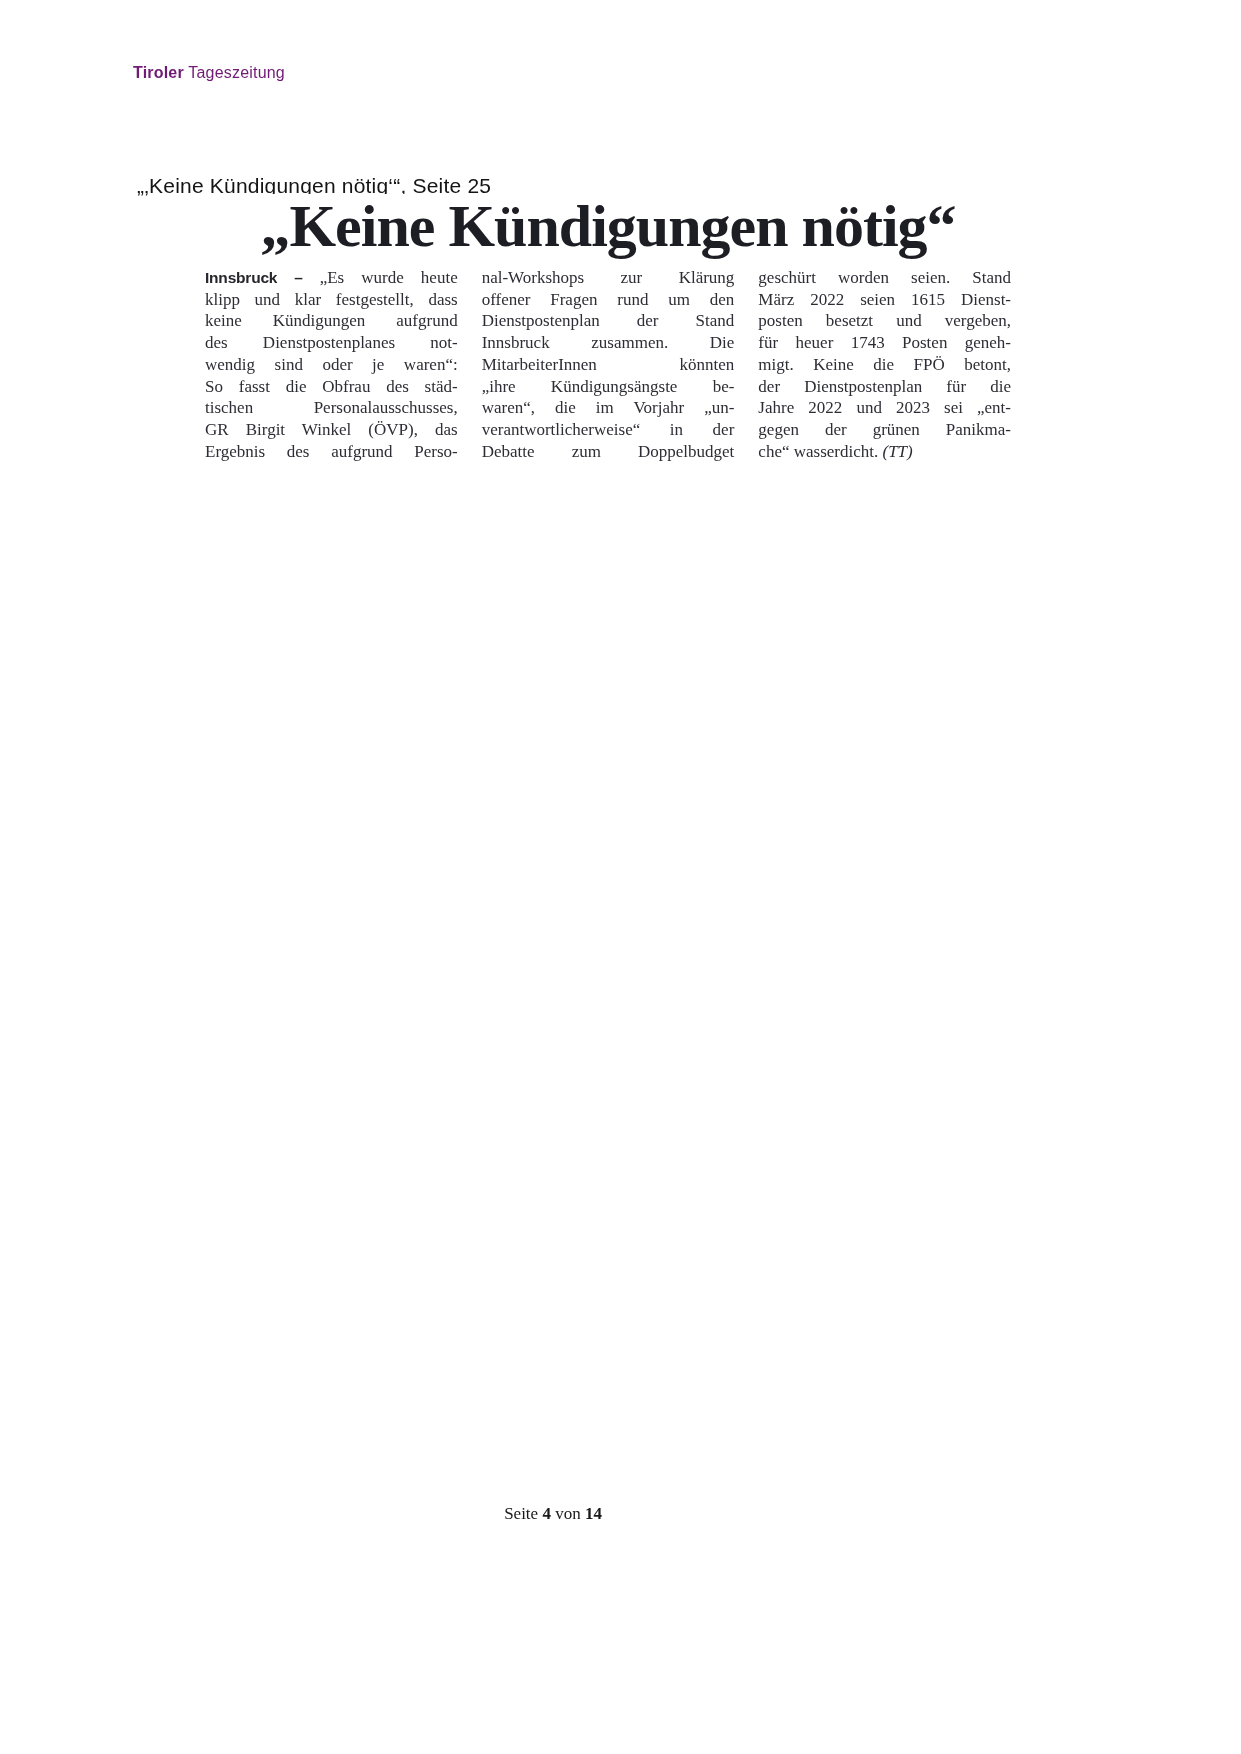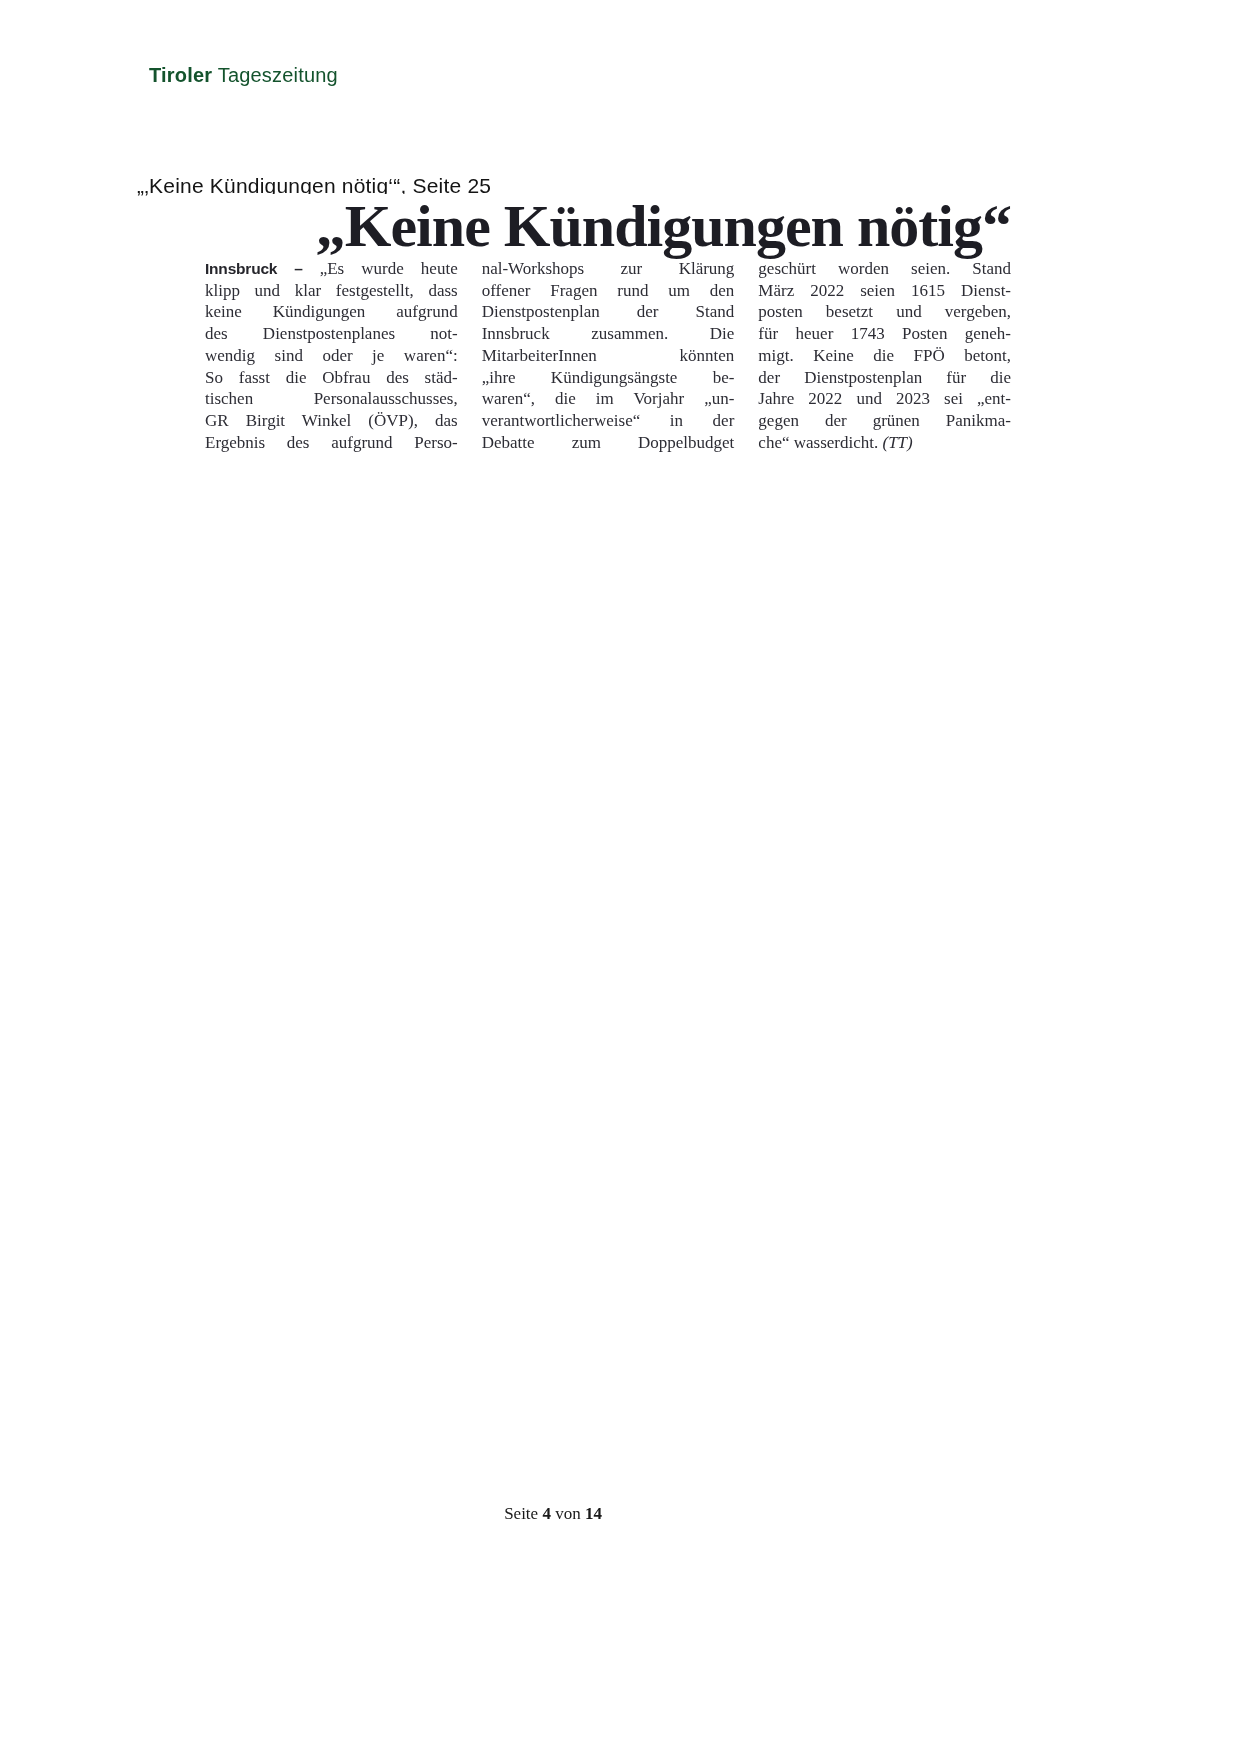--- a/index.html
+++ b/index.html
@@ -5,45 +5,46 @@
   html, body { margin: 0; padding: 0; }
   body {
     width: 1241px; height: 1754px;
     background: #ffffff;
     position: relative;
     font-family: "Liberation Sans", sans-serif;
     color: #111111;
     overflow: hidden;
   }
   .brand {
-    position: absolute; left: 149px; top: 64px;
-    font-size: 20px; letter-spacing: 0.2px; color: #14532d;
+    position: absolute; left: 133px; top: 64px;
+    font-size: 16px; letter-spacing: 0.2px; color: #701a75;
   }
   .brand .bold { font-weight: bold; }
   .subheading {
     position: absolute; left: 137px; top: 130px;
     font-size: 21px; font-weight: normal; color: #141414;
     letter-spacing: 0.2px;
     margin-top: 44px;
   }
   .clipping {
     position: absolute; left: 205px; top: 194px; width: 806px;
     background: #ffffff;
   }
   .headline {
     margin: 0; padding: 0;
     font-family: "Liberation Serif", serif;
     font-size: 60px; font-weight: 600;
     letter-spacing: -1px;
     color: #1d1d24;
-    text-align: right;
+    text-align: center;
     line-height: 64px;
     white-space: nowrap;
   }
   .columns {
+    margin-top: 9px;
     display: flex; gap: 24px;
   }
   .col { flex: 1 1 0; min-width: 0; }
   .line {
     font-family: "Liberation Serif", serif;
     font-size: 17px; line-height: 21.7px;
     color: #2d2d35;
     text-align: justify;
     text-align-last: justify;
     white-space: nowrap;

